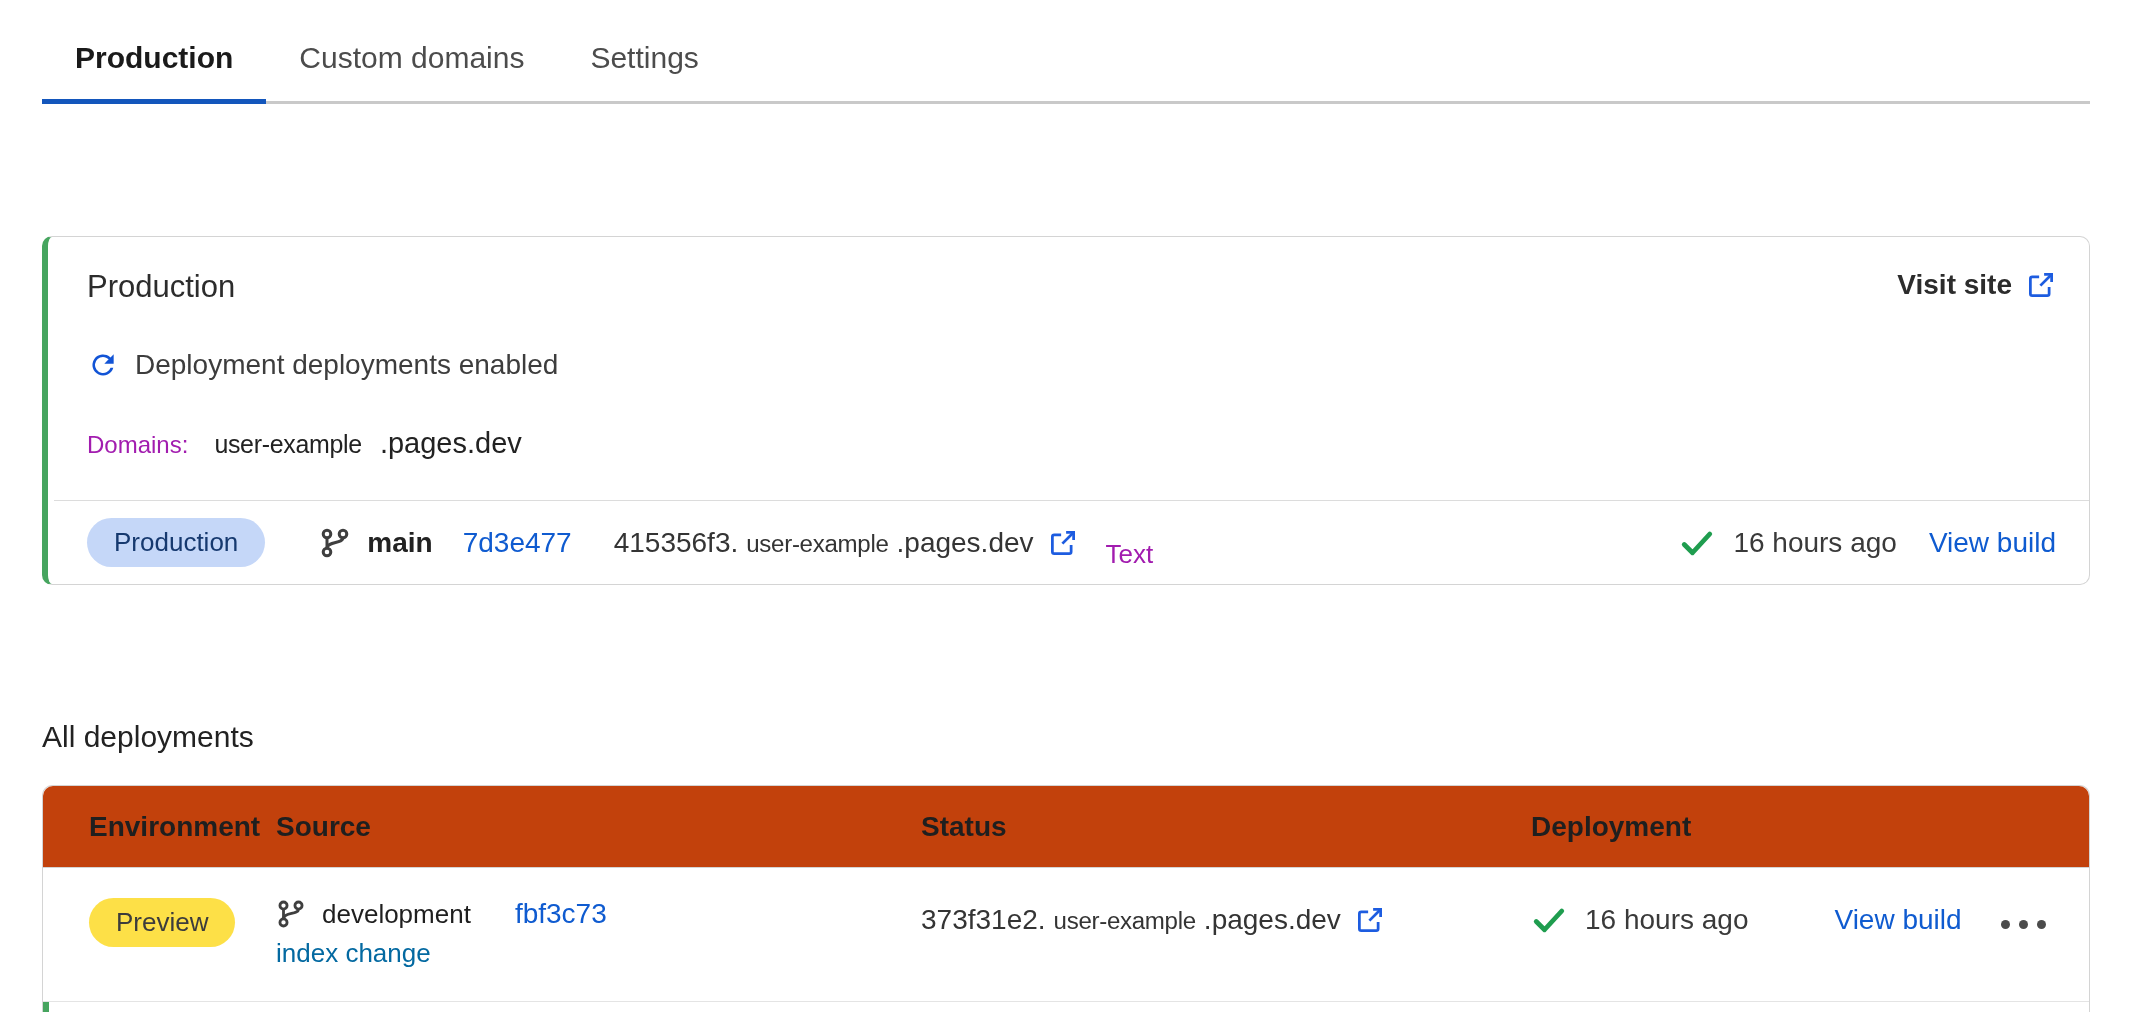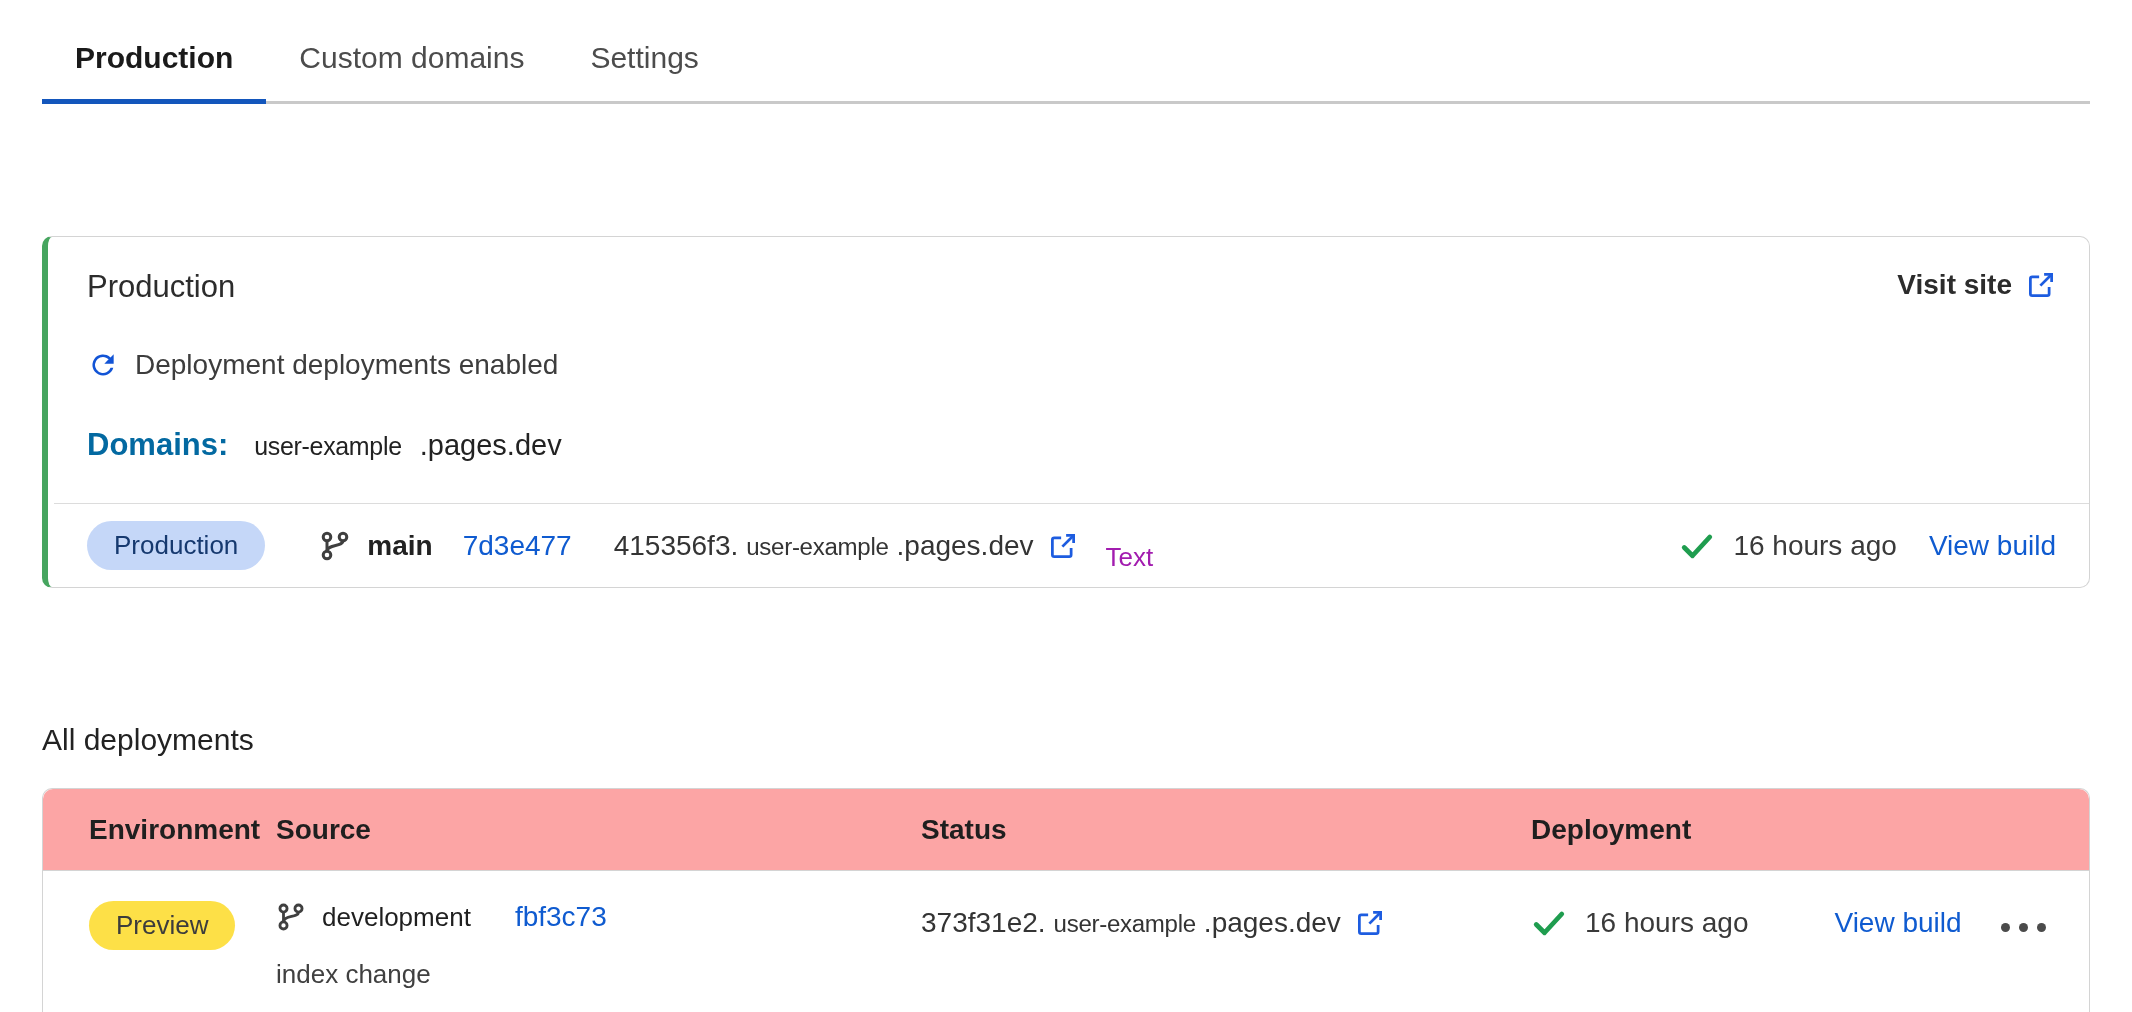--- a/index.html
+++ b/index.html
@@ -53,21 +53,21 @@
   .auto-deploy {
     display: flex; align-items: center; gap: 16px;
     margin: 44px 33px 0 33px;
     font-size: 28px; color: #3d3d3d;
   }
   .refresh { color: #1254d6; }
   .domains-line {
     display: flex; align-items: baseline;
     margin: 46px 33px 0 33px;
   }
-  .domains-label { font-size: 31px; font-weight: 700; color: #0369a1; }
+  .domains-label { font-size: 24px; font-weight: 400; color: #a21caf; }
   .domain-text { font-size: 29px; color: #222; margin-left: 26px; }
   .redacted { font-size: 0.86em; letter-spacing: -0.3px; }
   .dom-suffix { margin-left: 10px; }
 
   .prod-row {
     margin-top: 40px;
     border-top: 1px solid #dcdcdc;
     height: 84px;
     display: flex; align-items: center;
     padding: 0 33px;
@@ -109,38 +109,38 @@
     border: 1px solid #d4d4d4;
     border-bottom: none;
     border-radius: 10px 10px 0 0;
     background: #fff;
   }
   .grid-cols {
     display: grid;
     grid-template-columns: 233px 645px 610px 470px 1fr;
   }
   .thead {
-    background: #fca5a5;
+    background: #c2410c;
     height: 82px;
     align-items: center;
     border-bottom: 1px solid #d4d4d4;
     border-radius: 10px 10px 0 0;
   }
   .th { font-size: 28px; font-weight: 700; color: #1f1f1f; }
   .th:first-child, .td-env { padding-left: 46px; }
 
   .trow {
     padding: 30px 0 32px 0;
     border-bottom: 1px solid #e4e4e4;
     align-items: flex-start;
   }
   .src-line1 { display: flex; align-items: center; }
   .src-line1 .branch-name-sm { font-size: 26px; color: #1f1f1f; margin-left: 16px; }
   .src-line1 .commit-link { margin-left: 44px; }
-  .commit-msg { font-size: 26px; color: #404040; margin-top: 26px; }
+  .commit-msg { font-size: 26px; color: #0369a1; margin-top: 8px; }
   .td-url { padding-top: 6px; }
   .td-status { display: flex; align-items: center; padding-top: 4px; }
   .td-status .time { margin-left: 18px; }
   .td-status .view-build { margin-left: 86px; }
   .td-more { display: flex; gap: 9px; align-items: center; padding-top: 22px; cursor: pointer; }
   .dot { width: 9px; height: 9px; border-radius: 50%; background: #4b4b4b; }
 
   .next-row-sliver {
     height: 20px;
     border-left: 6px solid #46a55f;

